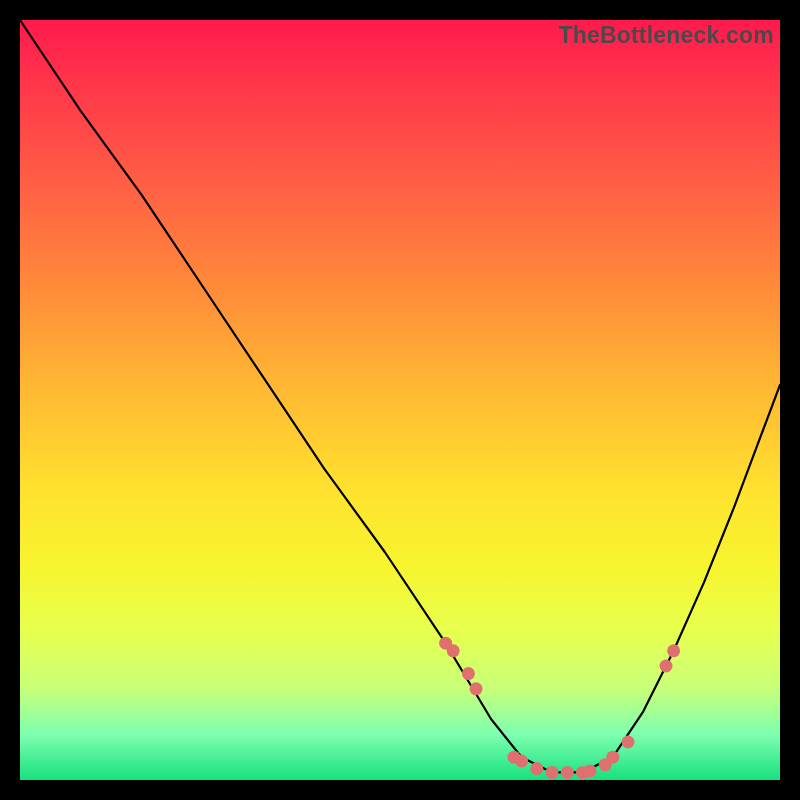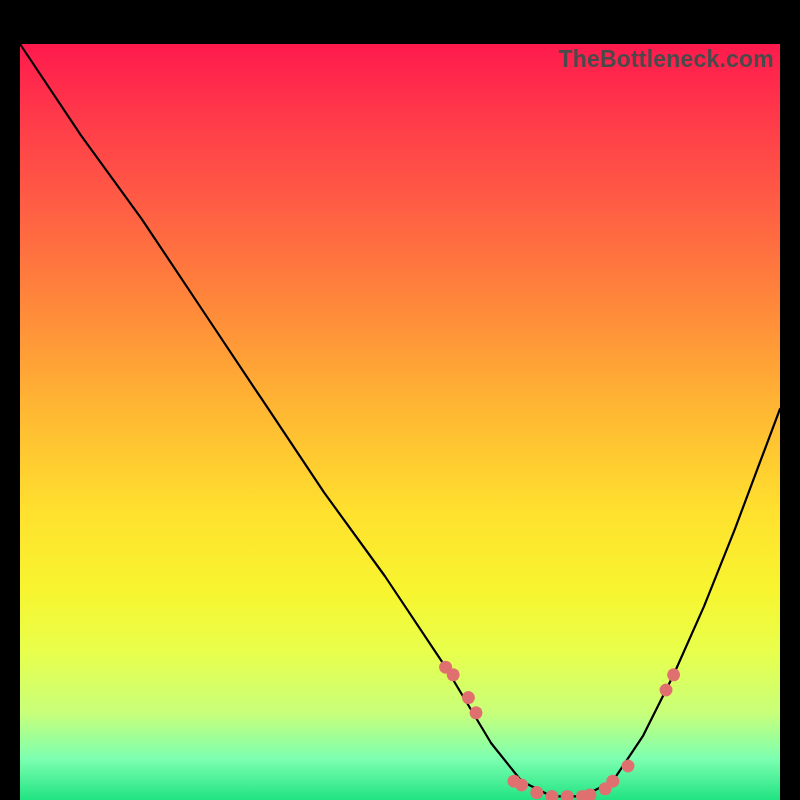--- a/index.html
+++ b/index.html
@@ -11,21 +11,20 @@
     overflow: hidden;
     font-family: Arial, Helvetica, sans-serif;
   }
   .frame {
     position: absolute;
     left: 20px;
     top: 20px;
     width: 760px;
     height: 584px;
     box-sizing: border-box;
-    margin-top: 24px;
   }
   .plot-area {
     position: absolute;
     left: 0;
     top: 0;
     width: 760px;
     height: 760px;
     background: linear-gradient(to bottom,
       #ff1a4d 0%,
       #ff3b4a 10%,

